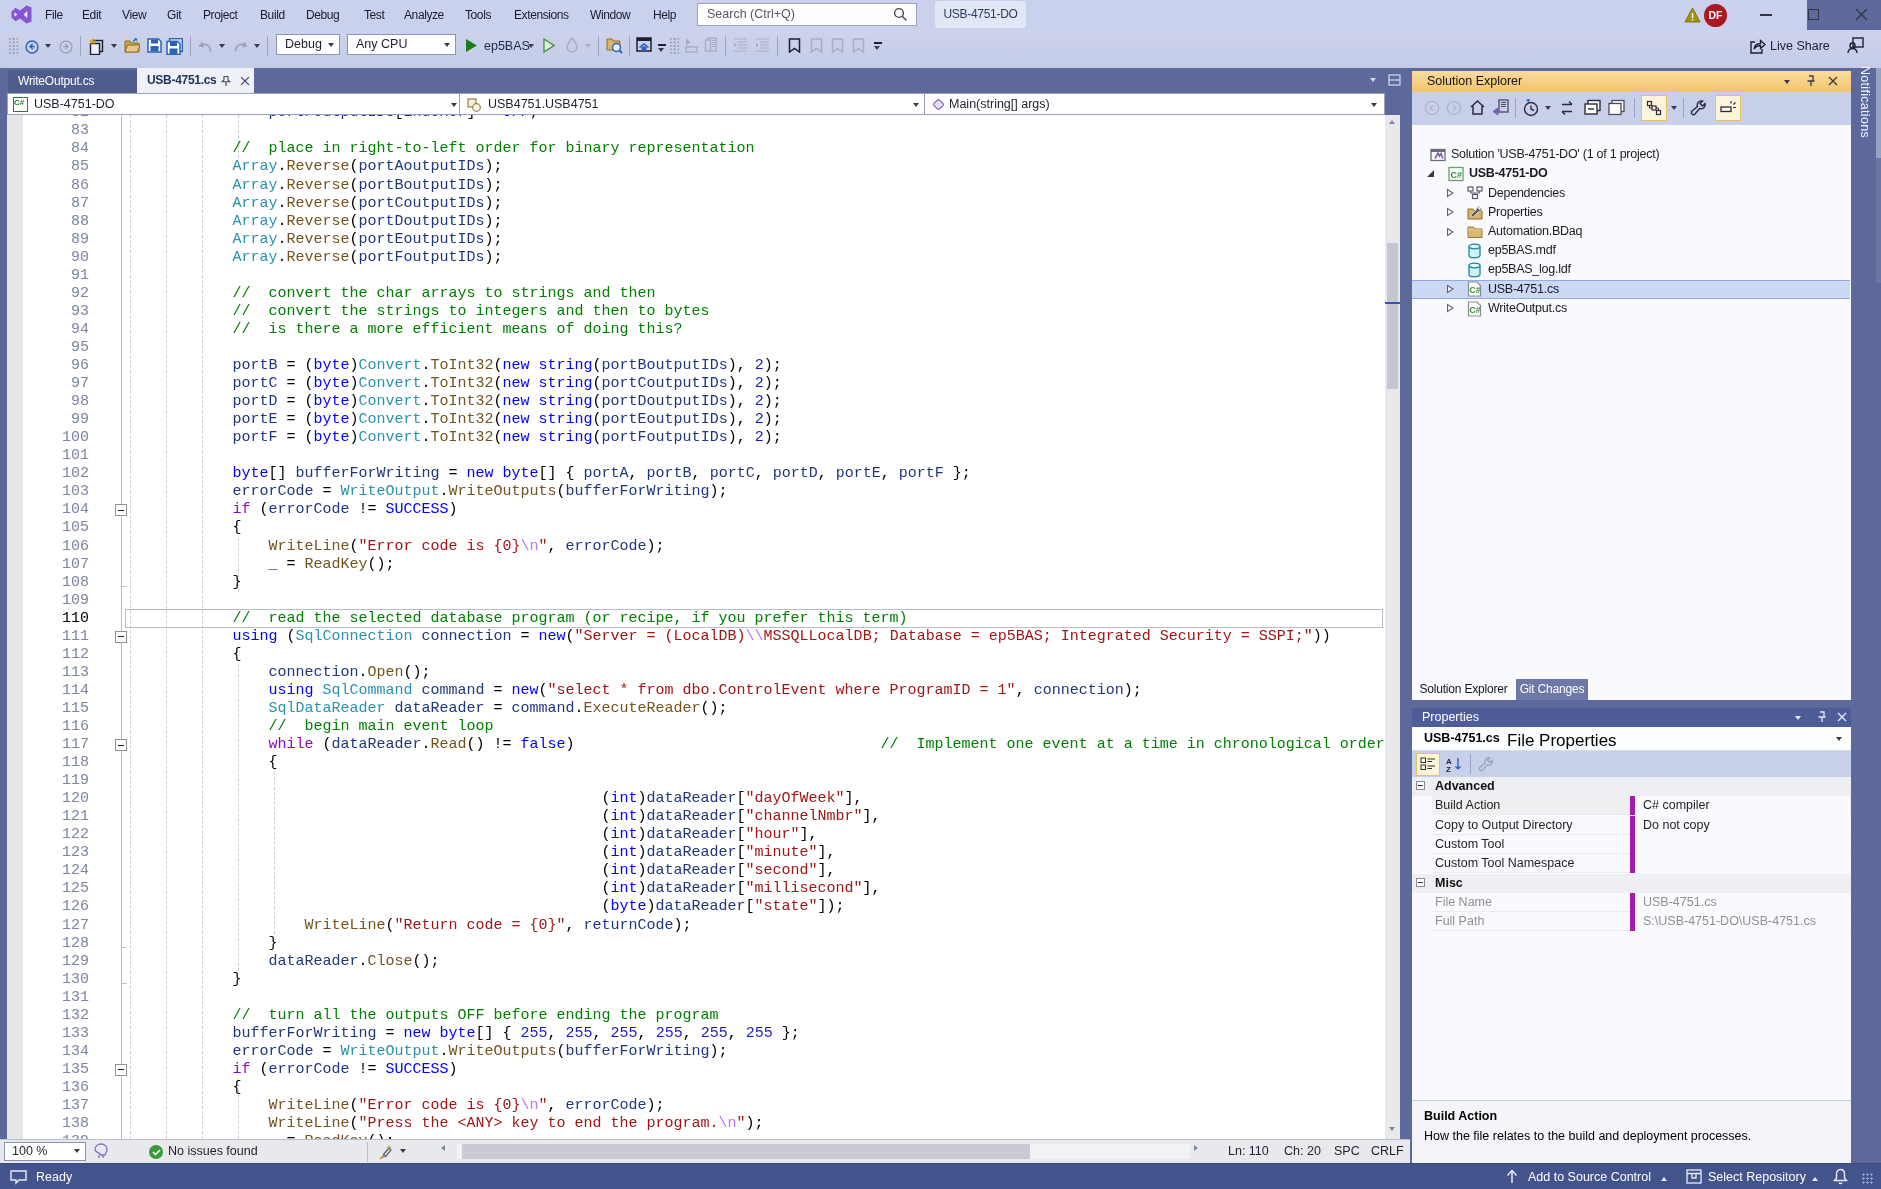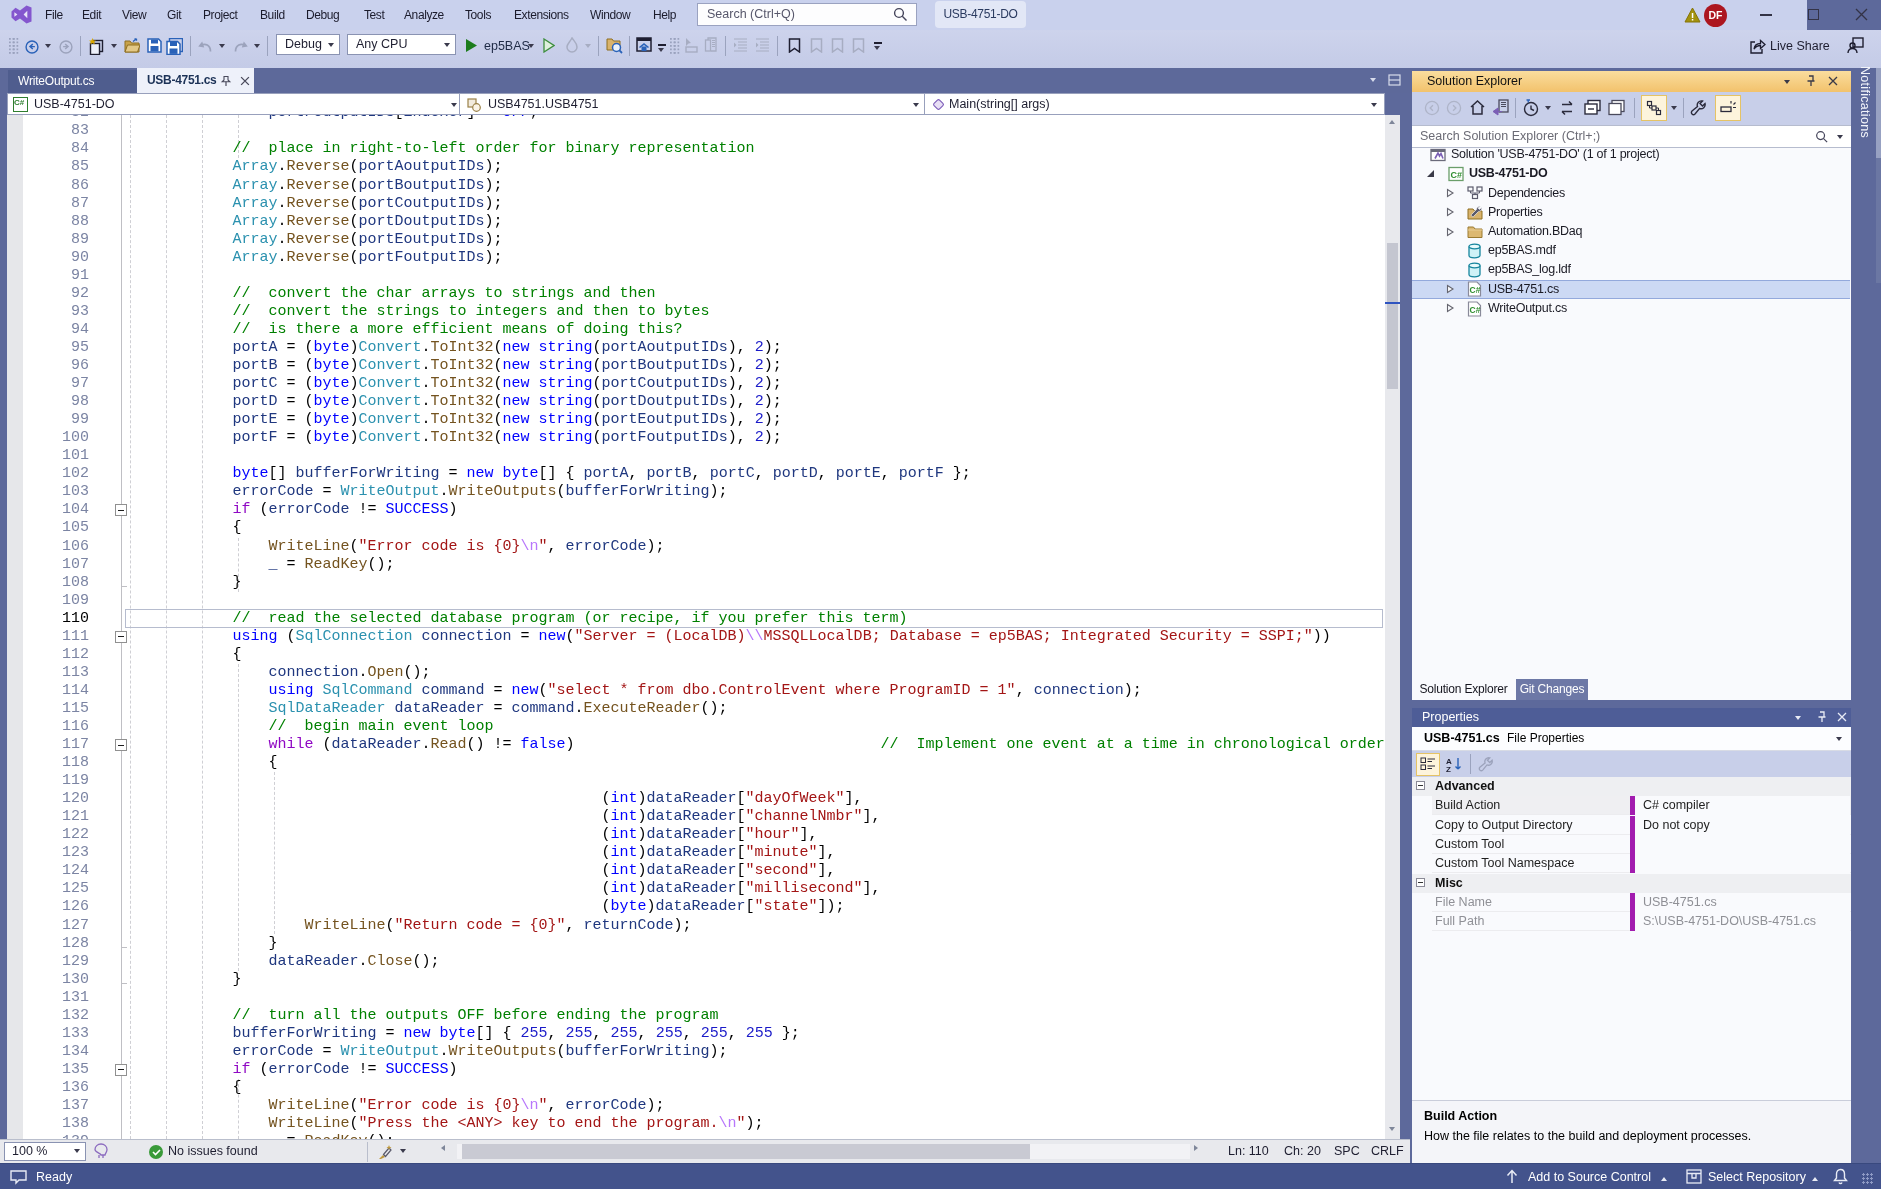--- a/index.html
+++ b/index.html
@@ -294,21 +294,20 @@
 <div class="ln" style="top:133.7px">90</div>
 <div class="cl" style="top:133.7px">            <span class="t">Array</span>.<span class="m">Reverse</span>(<span class="v">portFoutputIDs</span>);</div>
 <div class="ln" style="top:151.7px">91</div>
 <div class="ln" style="top:169.8px">92</div>
 <div class="cl" style="top:169.8px">            <span class="g">//  convert the char arrays to strings and then</span></div>
 <div class="ln" style="top:187.8px">93</div>
 <div class="cl" style="top:187.8px">            <span class="g">//  convert the strings to integers and then to bytes</span></div>
 <div class="ln" style="top:205.9px">94</div>
 <div class="cl" style="top:205.9px">            <span class="g">//  is there a more efficient means of doing this?</span></div>
 <div class="ln" style="top:223.9px">95</div>
-<div class="cl" style="top:223.9px">            <span class="v">portA</span> = (<span class="k">byte</span>)<span class="t">Convert</span>.<span class="m">ToInt32</span>(<span class="k">new</span> <span class="k">string</span>(<span class="v">portAoutputIDs</span>), <span class="n">2</span>);</div>
 <div class="ln" style="top:241.9px">96</div>
 <div class="cl" style="top:241.9px">            <span class="v">portB</span> = (<span class="k">byte</span>)<span class="t">Convert</span>.<span class="m">ToInt32</span>(<span class="k">new</span> <span class="k">string</span>(<span class="v">portBoutputIDs</span>), <span class="n">2</span>);</div>
 <div class="ln" style="top:260.0px">97</div>
 <div class="cl" style="top:260.0px">            <span class="v">portC</span> = (<span class="k">byte</span>)<span class="t">Convert</span>.<span class="m">ToInt32</span>(<span class="k">new</span> <span class="k">string</span>(<span class="v">portCoutputIDs</span>), <span class="n">2</span>);</div>
 <div class="ln" style="top:278.1px">98</div>
 <div class="cl" style="top:278.1px">            <span class="v">portD</span> = (<span class="k">byte</span>)<span class="t">Convert</span>.<span class="m">ToInt32</span>(<span class="k">new</span> <span class="k">string</span>(<span class="v">portDoutputIDs</span>), <span class="n">2</span>);</div>
 <div class="ln" style="top:296.1px">99</div>
 <div class="cl" style="top:296.1px">            <span class="v">portE</span> = (<span class="k">byte</span>)<span class="t">Convert</span>.<span class="m">ToInt32</span>(<span class="k">new</span> <span class="k">string</span>(<span class="v">portEoutputIDs</span>), <span class="n">2</span>);</div>
 <div class="ln" style="top:314.2px">100</div>
 <div class="cl" style="top:314.2px">            <span class="v">portF</span> = (<span class="k">byte</span>)<span class="t">Convert</span>.<span class="m">ToInt32</span>(<span class="k">new</span> <span class="k">string</span>(<span class="v">portFoutputIDs</span>), <span class="n">2</span>);</div>
@@ -485,27 +484,20 @@
       <div class="abs" style="left:271px;top:6px;width:1px;height:20px;background:#9BA3BE"></div>
       <svg class="svgi" style="left:278px;top:7px" width="17" height="17" viewBox="0 0 17 17">
         <path d="M15 4.5 A4.2 4.2 0 0 1 9.5 9.5 L5 15 A1.8 1.8 0 0 1 2 12 L7.5 7.5 A4.2 4.2 0 0 1 12.5 2 L10 4.5 L12.5 7 L15 4.5 Z" fill="none" stroke="#2B2B3C" stroke-width="1.4"></path>
       </svg>
       <div class="abs" style="left:303px;top:3px;width:26px;height:26px;background:#FDF4DC;border:1px solid #E5C365"></div>
 <svg class="svgi" style="left:307px;top:8px" width="18" height="16" viewBox="0 0 18 16">
         <rect x="2" y="7" width="10" height="4.5" fill="none" stroke="#2B2B3C" stroke-width="1.3"></rect>
         <path d="M14 7.5 L17 7.5 M14.5 4.5 L16.5 2.5 M12 3.5 L12 1" stroke="#2B2B3C" stroke-width="1.2"></path>
       </svg>
     </div>
-<div id="sesearch">Search Solution Explorer (Ctrl+;)
-<svg class="svgi" style="left:403px;top:4px" width="14" height="14" viewBox="0 0 15 15">
-        <circle cx="6" cy="6" r="4.2" fill="none" stroke="#44445A" stroke-width="1.3"></circle>
-        <path d="M9.2 9.2 L13 13" stroke="#44445A" stroke-width="1.3"></path>
-      </svg>
-<div class="darr sm" style="left:425px;top:9px"></div>
-</div>
 <div class="abs" style="left:0;top:208.6px;width:438px;height:19.2px;background:#CCD9F4;border-top:1px solid #93A9DC;border-bottom:1px solid #93A9DC"></div>
     <svg class="svgi" style="left:18px;top:76.0px" width="16" height="16" viewBox="0 0 16 16">
       <rect x="1" y="2.5" width="14" height="11" fill="#fff" stroke="#6A6A7A" stroke-width="1.3"></rect>
       <rect x="1" y="2.5" width="14" height="2.5" fill="#6A6A7A"></rect>
       <path d="M5 11.5 L8 6 L9.5 9 L11 6.5 L13 11.5" fill="none" stroke="#7B5FB5" stroke-width="1.6"></path>
     </svg>
     <div class="trow" style="left:39px;top:74.2px;font-weight:normal">Solution 'USB-4751-DO' (1 of 1 project)</div>
     <svg class="svgi" style="left:14px;top:98.4px" width="9" height="9" viewBox="0 0 9 9">
       <path d="M8 1 L8 8 L1 8 Z" fill="#3A3A48"></path>
     </svg>
@@ -576,21 +568,21 @@
 <div class="darr sm" style="left:383px;top:8px;border-top-color:#E8EBF5"></div>
 <svg class="svgi" style="left:404px;top:3px" width="12" height="13" viewBox="0 0 12 13">
         <path d="M4 1 L8 1 L8 6 M2.5 6 L9.5 6 M6 6 L6 11" stroke="#E8EBF5" stroke-width="1.3" fill="none"></path>
       </svg>
 <svg class="svgi" style="left:425px;top:4px" width="10" height="10" viewBox="0 0 10 10">
         <path d="M1 1 L9 9 M9 1 L1 9" stroke="#E8EBF5" stroke-width="1.3"></path>
       </svg>
 </div>
 <div class="abs" style="left:0;top:19px;width:439px;height:24px;background:#FCFDFF;border-bottom:1px solid #D8DBE4">
 <span style="position:absolute;left:12px;top:4px;font-weight:bold;font-size:12.5px">USB-4751.cs</span>
-<span style="position:absolute;left:95px;top:4px;font-size:12px">File Properties</span>
+<span style="position:absolute;left:95px;top:4px;font-size:17px">File Properties</span>
 <div class="darr sm" style="left:424px;top:10px"></div>
 </div>
 <div class="abs" style="left:0;top:43px;width:439px;height:26px;background:#C8CFE9">
 <div class="abs" style="left:4px;top:2px;width:24px;height:23px;background:#FDF4DC;border:1px solid #E5C365"></div>
 <svg class="svgi" style="left:8px;top:6px" width="16" height="15" viewBox="0 0 16 15">
         <rect x="1" y="1" width="4.5" height="4.5" fill="none" stroke="#2B2B3C"></rect>
         <rect x="1" y="8" width="4.5" height="4.5" fill="none" stroke="#2B2B3C"></rect>
         <path d="M7.5 2 L15 2 M7.5 4.5 L12 4.5 M7.5 9 L15 9 M7.5 11.5 L12 11.5" stroke="#2B2B3C"></path>
       </svg>
 <svg class="svgi" style="left:34px;top:5px" width="17" height="16" viewBox="0 0 17 16">

